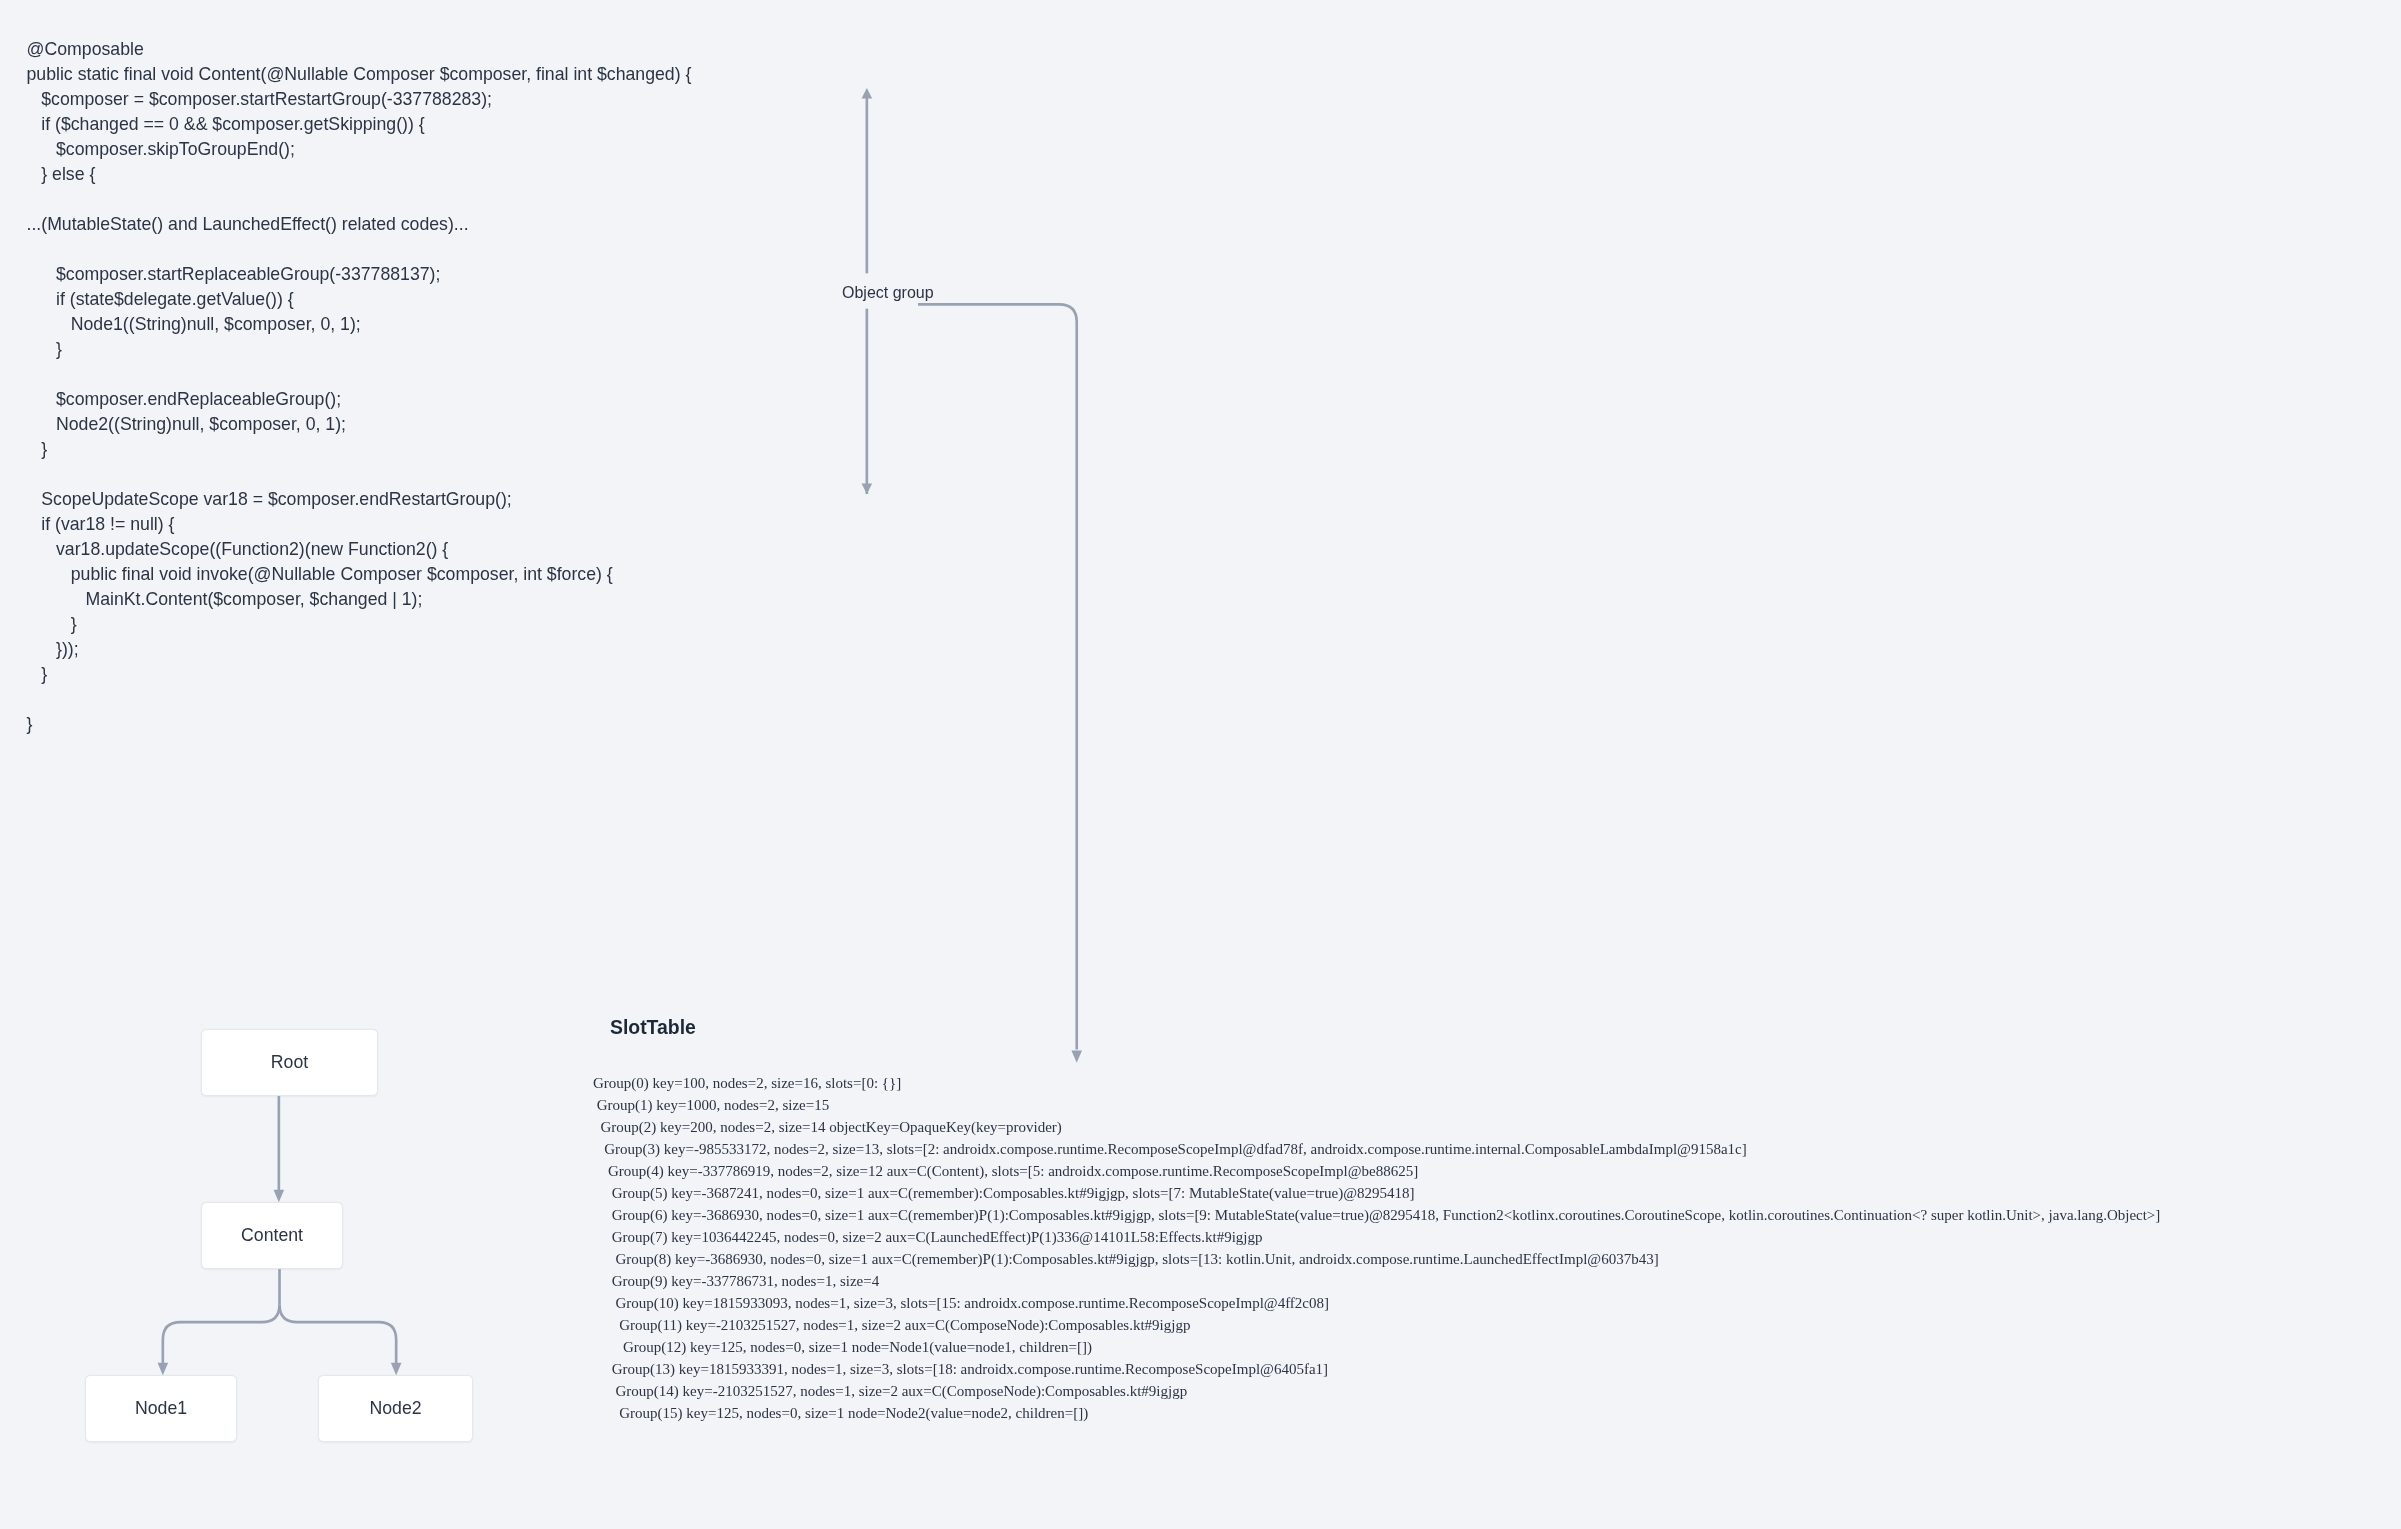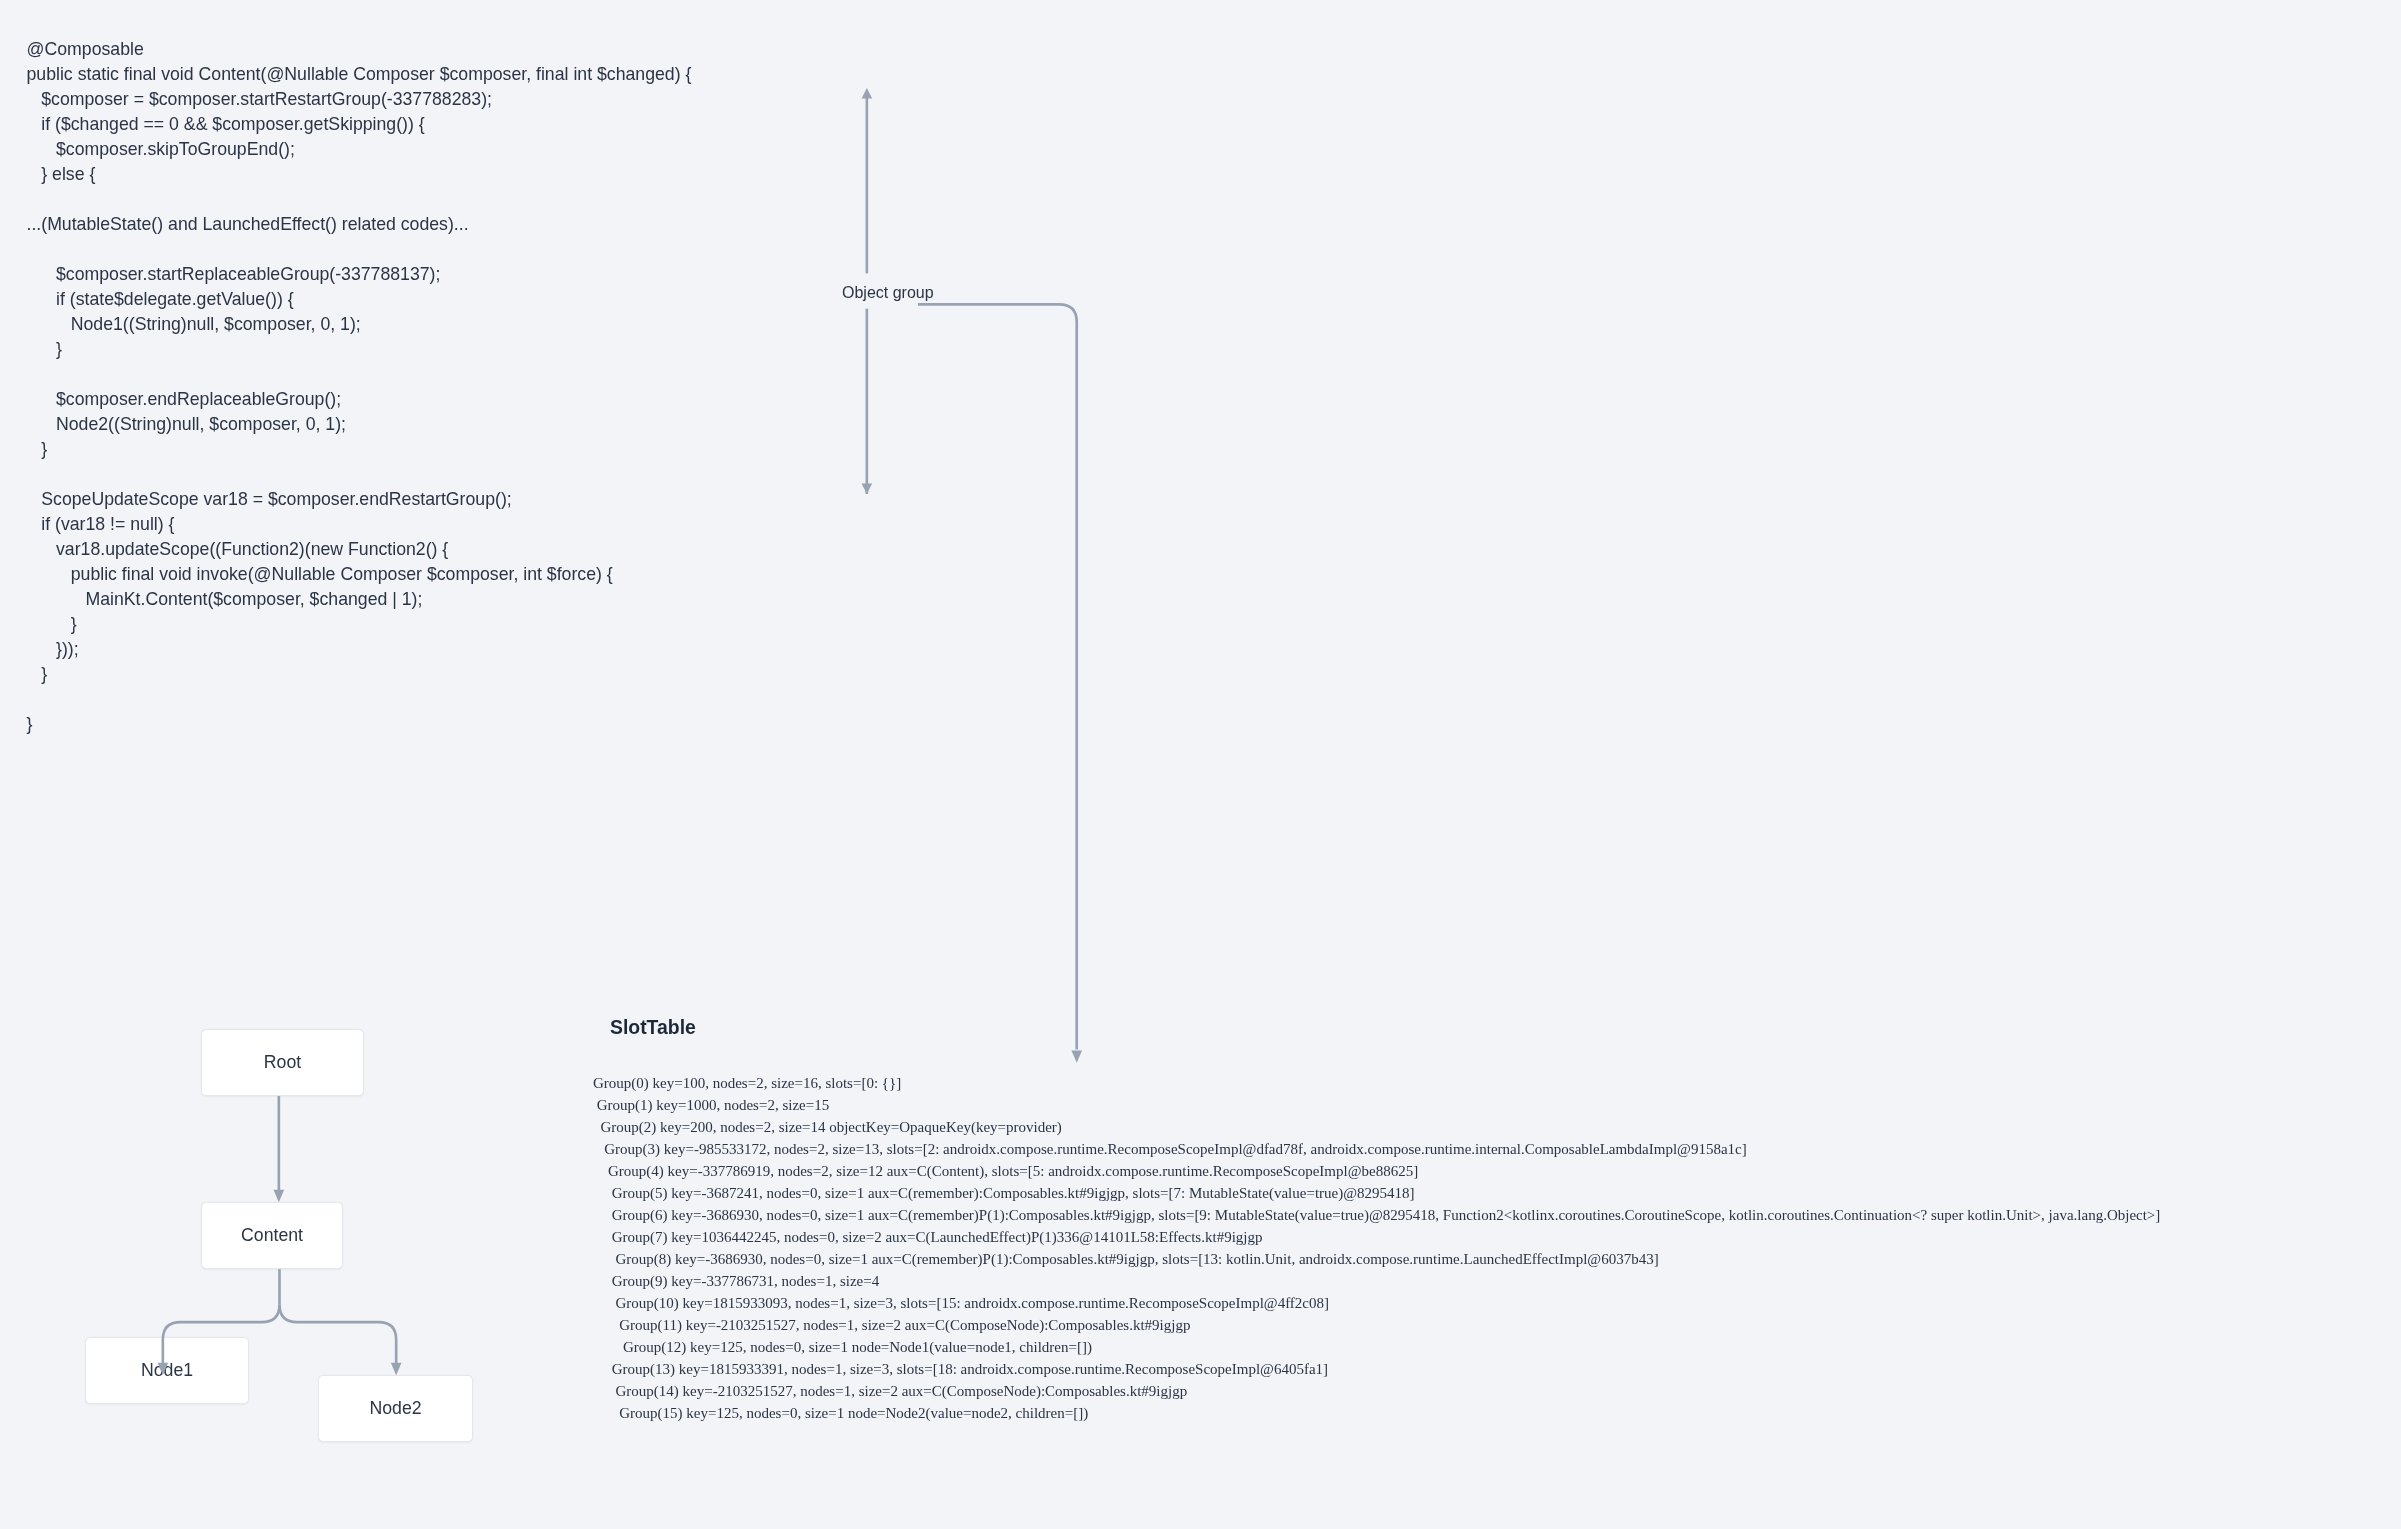--- a/index.html
+++ b/index.html
@@ -102,27 +102,27 @@
   <polygon class="head" points="10,0 4,12 16,12"></polygon>
   <line x1="10" y1="460" x2="10" y2="250"></line>
   <polygon class="head" points="10,460 4,448 16,448" transform="translate(0,0)"></polygon>
 </svg>
 
 <svg class="connector" style="left:918px; top:304px; width:194px; height:768px;" viewBox="0 0 220 870" width="194" height="768">
   <path d="M0,0 L160,0 Q180,0 180,20 L180,845"></path>
   <polygon class="head" points="180,860 174,846 186,846"></polygon>
 </svg>
 
-<div class="tree-box" style="left:201px; top:1029px; width:163px; height:67px;">
+<div class="tree-box" style="left:201px; top:1029px; width:177px; height:67px;">
   <span>Root</span>
 </div>
 <div class="tree-box" style="left:201px; top:1202px; width:142px; height:67px;">
   <span>Content</span>
 </div>
-<div class="tree-box" style="left:85px; top:1337px; width:164px; height:67px;">
+<div class="tree-box" style="left:85px; top:1375px; width:152px; height:67px;">
   <span>Node1</span>
 </div>
 <div class="tree-box" style="left:318px; top:1375px; width:155px; height:67px;text-align:right;">
   <span>Node2</span>
 </div>
 
 <svg class="connector" style="left:270px; top:1096px; width:17.7px; height:108px;" viewBox="0 0 20 122" width="17.7" height="108">
   <line x1="10" y1="0" x2="10" y2="108"></line>
   <polygon class="head" points="10,120 4,106 16,106"></polygon>
 </svg>

